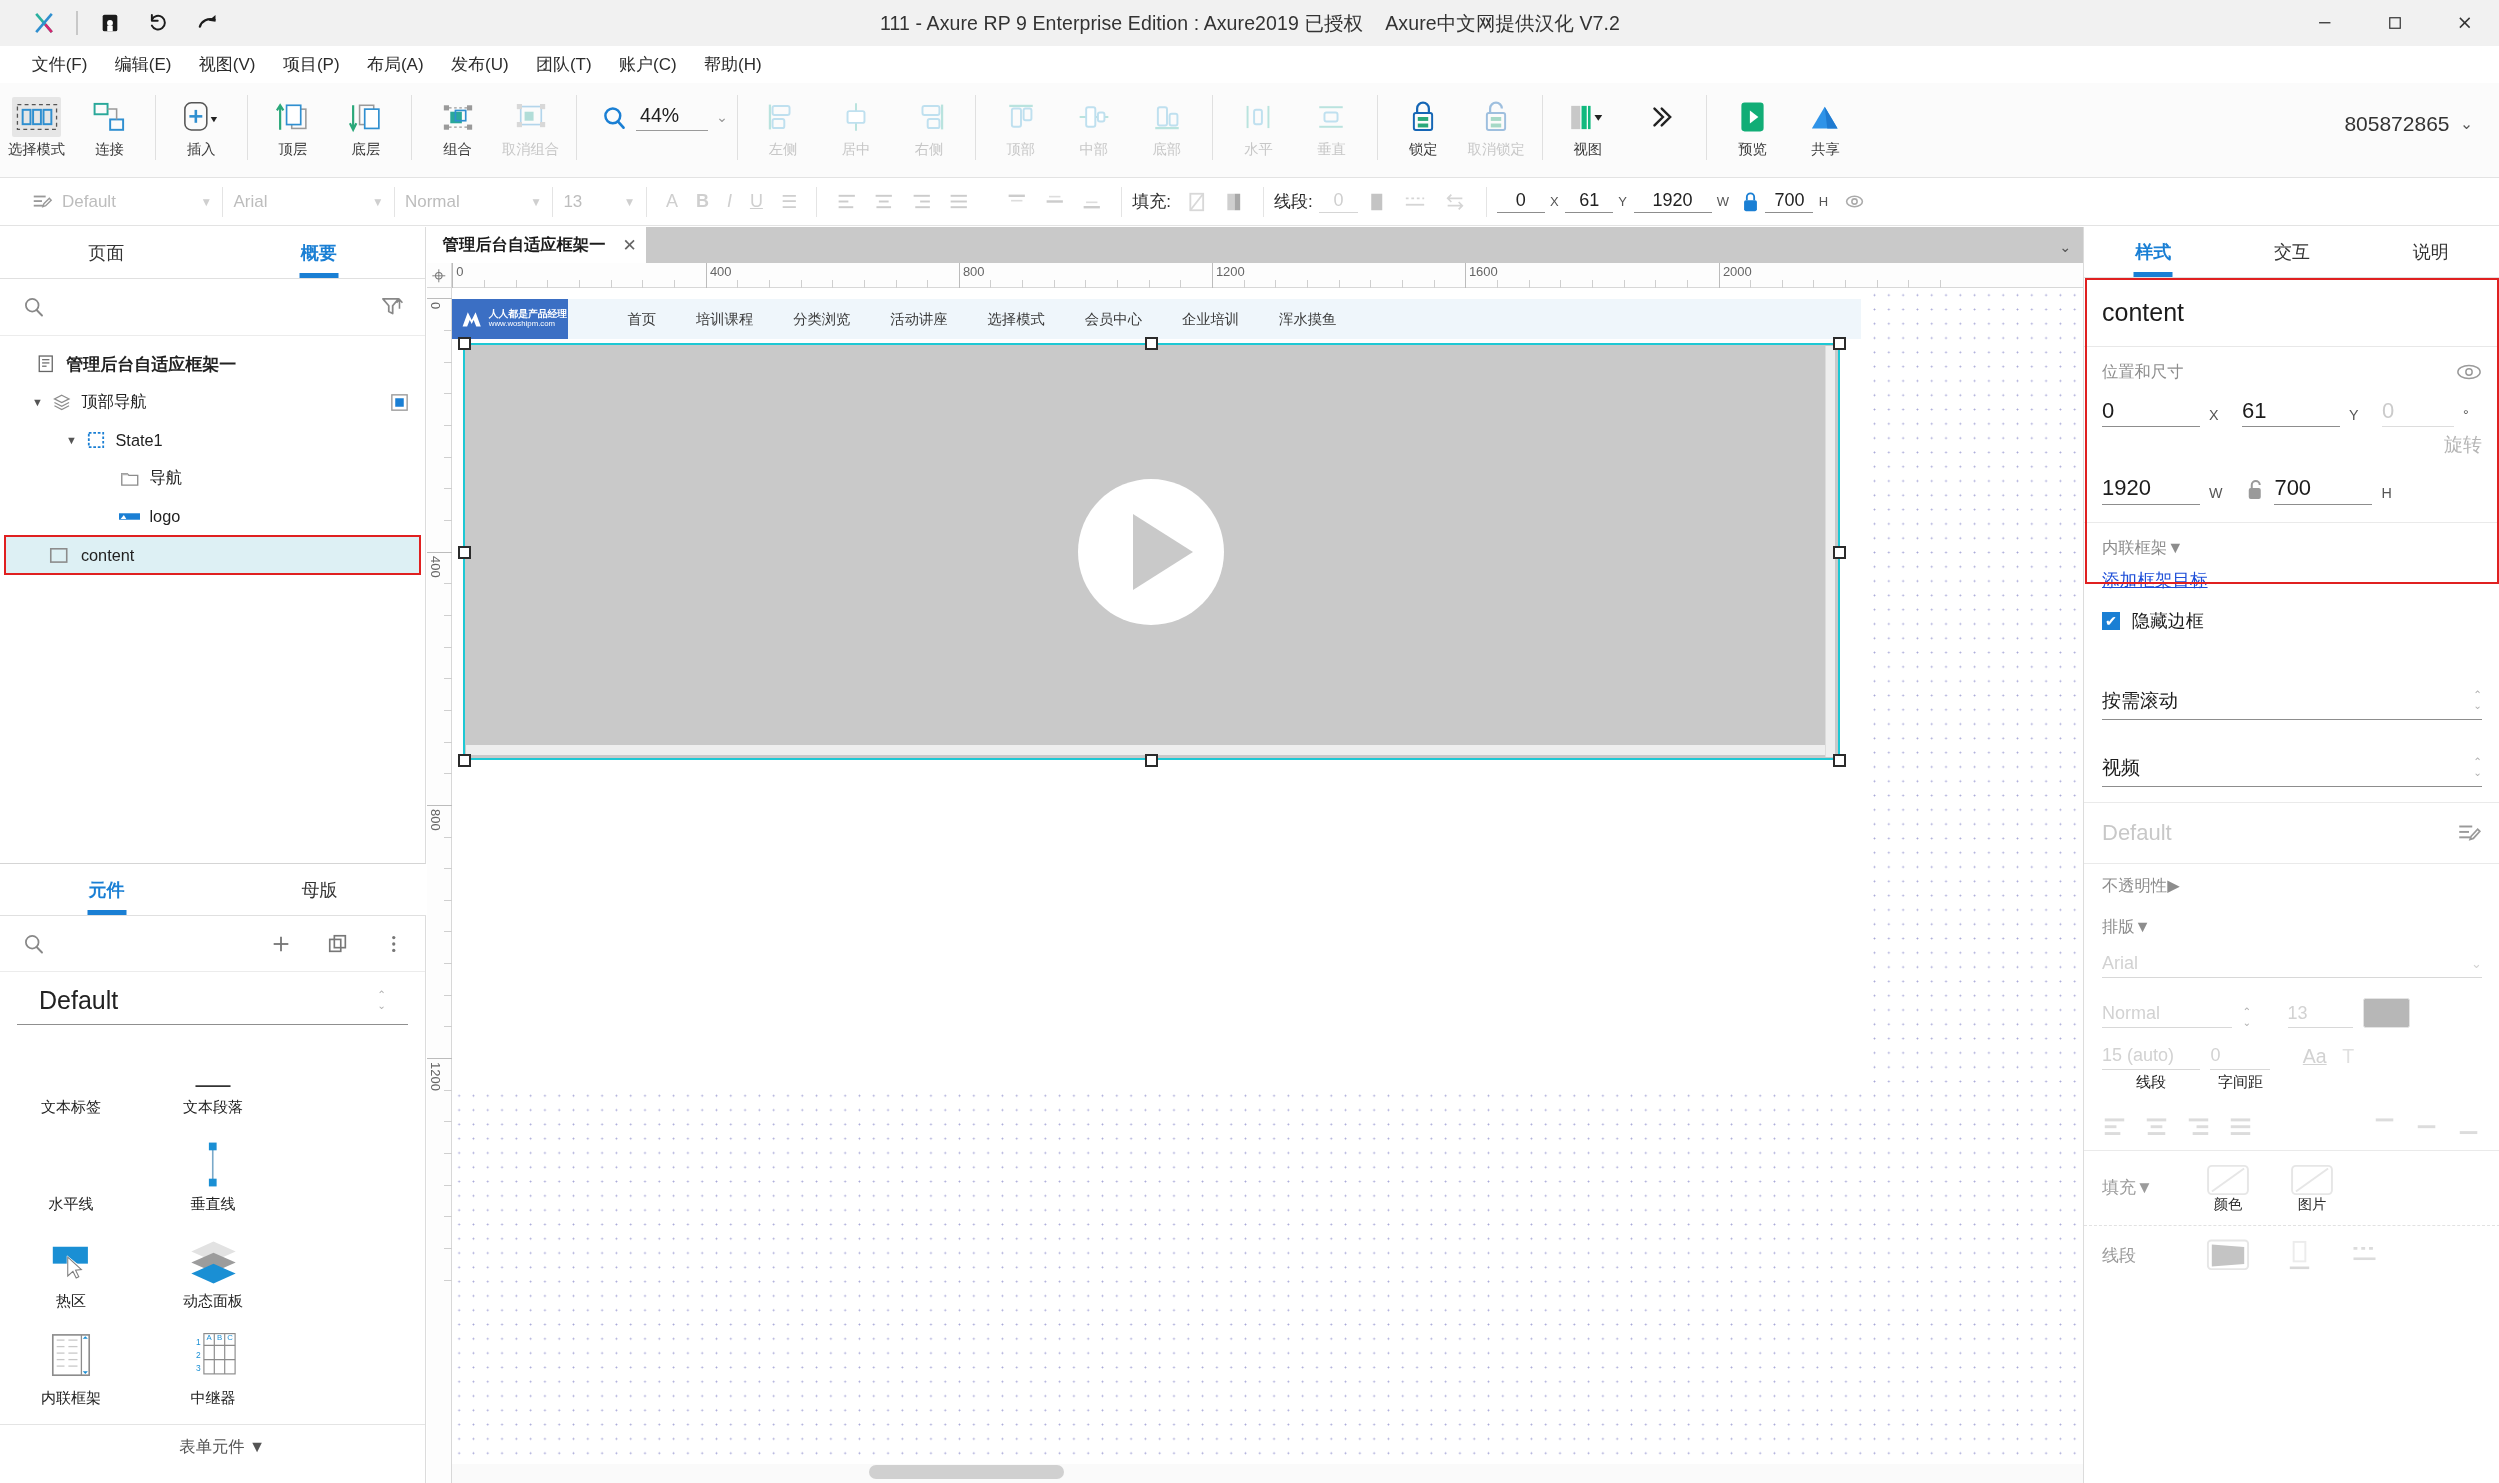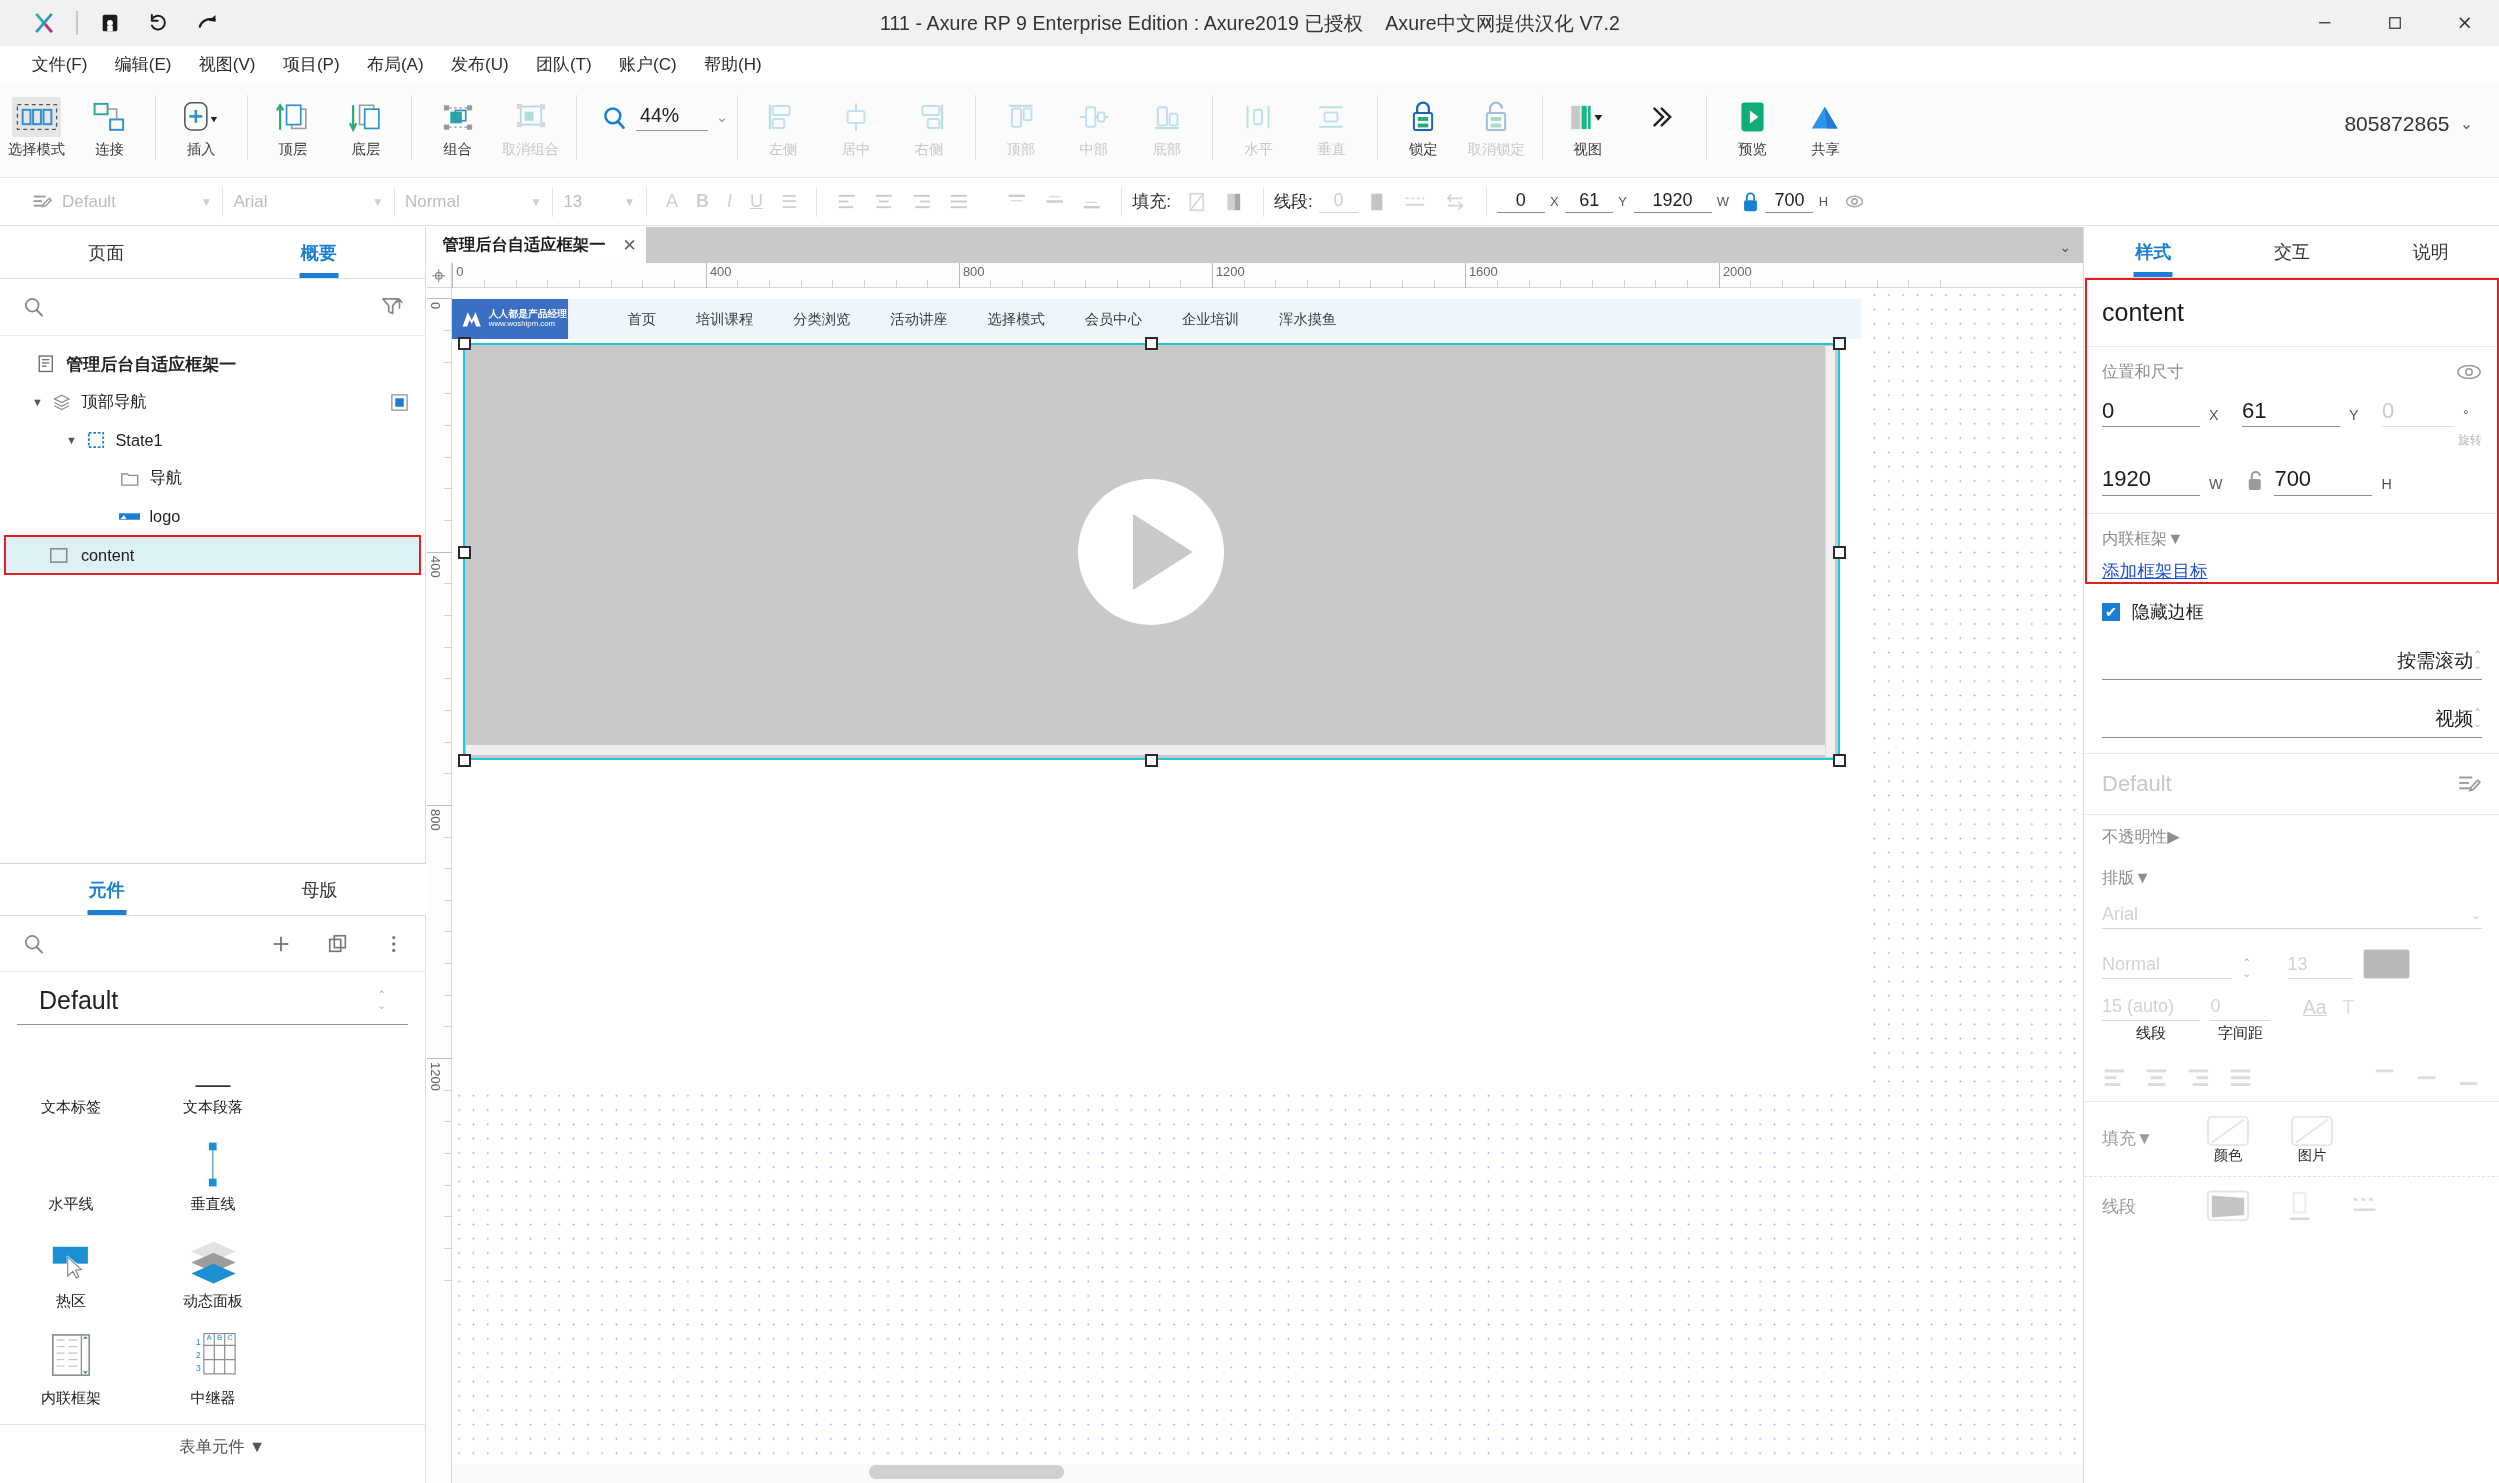--- a/index.html
+++ b/index.html
@@ -274,33 +274,33 @@
     font-size: 16.3px; color: #8d8d8d; margin-bottom: 14.3px;
   }
   .rrow { display: flex; align-items: flex-end; gap: 0; margin-bottom: 5.2px; }
   .rnum {
     font-size: 22px; color: #1c1c1c; border-bottom: 1.3px solid #8d8d8d;
     min-width: 98px; padding-bottom: 2.6px;
   }
   .rnum.muted { color: #cbcbcb; border-bottom-color: #dddddd; min-width: 72px; }
   .runit { font-size: 14.3px; color: #555; padding: 0 23.4px 3.9px 9px; }
   .runit.sm { padding-right: 3.9px; }
-  .rsublbl { font-size: 12px; color: #b5b5b5; text-align: right; font-family: Liberation Serif, serif; }
+  .rsublbl { font-size: 19px; color: #b5b5b5; text-align: right; font-family: Liberation Serif, serif; }
   .rlink {
     font-size: 17.6px; color: #1d4ed8; text-decoration: underline; padding: 6.5px 0 17px 0;
   }
   .rcheck { display: flex; align-items: center; gap: 11.7px; padding-bottom: 19.5px; }
   .cbox {
     width: 18px; height: 18px; background: #1a7fd4; display: flex;
     align-items: center; justify-content: center; color: #fff; font-size: 14.3px;
   }
   .rselect {
-    display: flex; align-items: center; justify-content: flex-end;
+    display: flex; align-items: center; justify-content: space-between;
     border-bottom: 1.3px solid #8d8d8d; padding: 3.9px 0 5.2px 0; margin-bottom: 22px;
-    font-size: 19px; color: #1c1c1c;
+    font-size: 19px; color: #1c1c1c; margin-top: 31px;
   }
   .stepper { display: flex; flex-direction: column; color: #b0b0b0; font-size: 10.4px; line-height: 1; }
   .rstyle {
     display: flex; align-items: center; justify-content: space-between;
     padding: 17px 18px; font-size: 22px; color: #c8c8c8;
     border-bottom: 0.7px solid #eaeaea;
   }
   .rcollapse { font-size: 16.3px; color: #8d8d8d; padding: 10.4px 18px; }
   .gsel {
     display: flex; align-items: center; justify-content: space-between;

